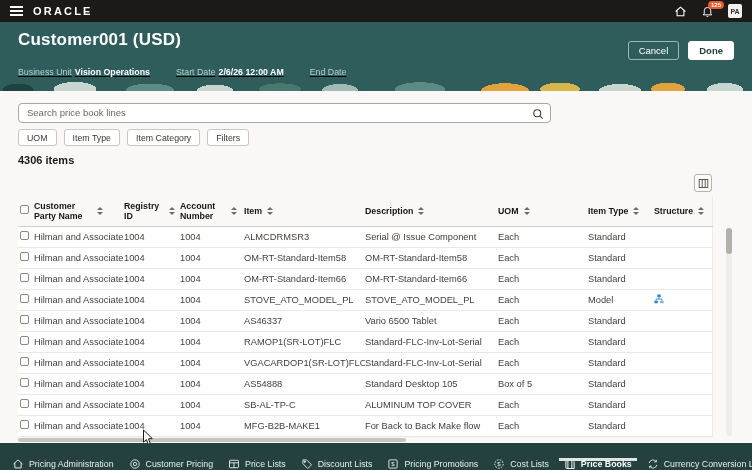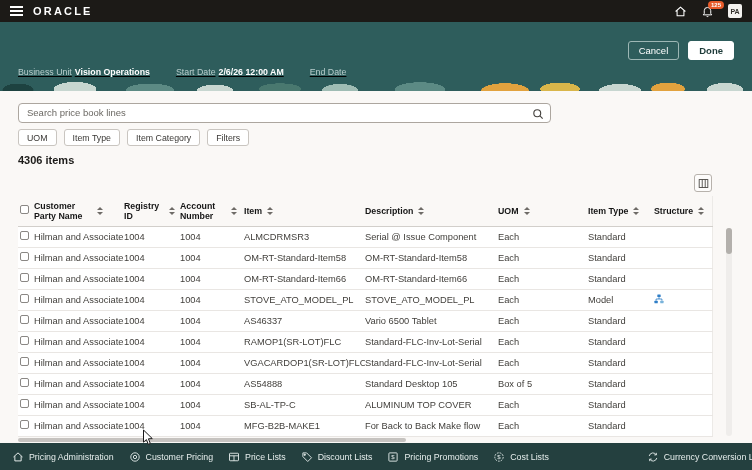--- a/index.html
+++ b/index.html
@@ -76,21 +76,21 @@
   tbody tr { height:21px; border-bottom:1px solid #e9e6e3; background:#fff; }
   td { font-size:9.3px; color:#403e3a; padding:0 6px 0 0; overflow:hidden; white-space:nowrap; }
   .checkbox { width:9px; height:9px; border:1px solid #8a8784; border-radius:2px; background:#fff; display:inline-block; cursor:pointer; margin-left:2px; }
 
   .vscroll { position:absolute; right:2px; top:58px; width:6px; height:208px; background:#efedeb; border-radius:3px; }
   .vthumb { width:6px; height:26px; background:#b3b0ac; border-radius:3px; }
   .hscroll { position:relative; margin-top:1px; width:694px; height:4px; }
   .hthumb { width:388px; height:4px; background:#c6c3c0; border-radius:2px; cursor:pointer; }
 
   
-  .bottomnav { position:absolute; left:0; right:0; bottom:0; height:27px; background:#24403f; display:flex; align-items:center; padding:0 12px; gap:15px; }
+  .bottomnav { position:absolute; left:0; right:0; bottom:0; height:27px; background:#24403f; display:flex; align-items:flex-end; padding:0 12px; gap:15px; }
   .nav-item { position:relative; display:flex; align-items:center; gap:5px; color:#e7eeed; font-size:8.8px; cursor:pointer; white-space:nowrap; }
   .nav-item svg { flex:0 0 auto; }
   .nav-item.selected { font-weight:bold; color:#fff;margin-top:44px; }
   .nav-item.selected::after { content:""; position:absolute; top:0; left:-5px; right:-5px; height:3px; background:#dfe5e4; }
 
   .mouse-cursor { position:absolute; left:142px; top:429px; z-index:50; pointer-events:none; }
 </style>
 </head>
 <body>
 
@@ -115,20 +115,21 @@
             <path d="M6.6 13.4 a1.6 1.6 0 0 0 2.8 0"></path>
           </svg>
         <span class="badge">125</span>
       </span>
       <span class="avatar">PA</span>
     </span>
   </header>
 
   <section class="page-header">
     <div class="ph-row">
+      <h1 class="page-title">Customer001 (USD)</h1>
       <div class="ph-buttons">
         <button class="btn ghost">Cancel</button>
         <button class="btn solid">Done</button>
       </div>
     </div>
     <div class="ph-meta">
       <span class="meta">
         <span class="m-label">Business Unit</span><span class="m-value">Vision Operations</span>
       </span>
       <span class="meta">

